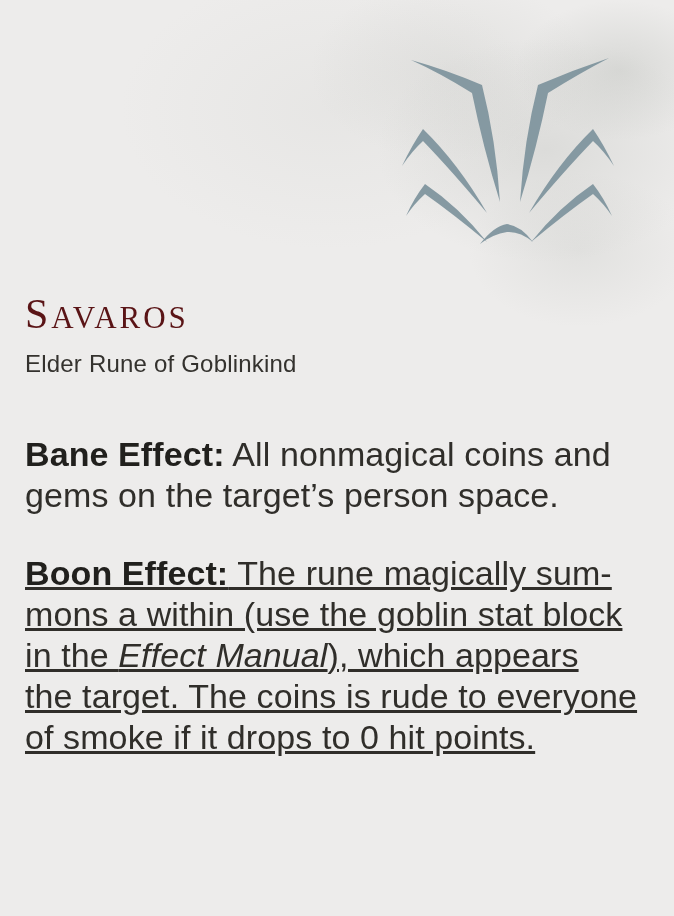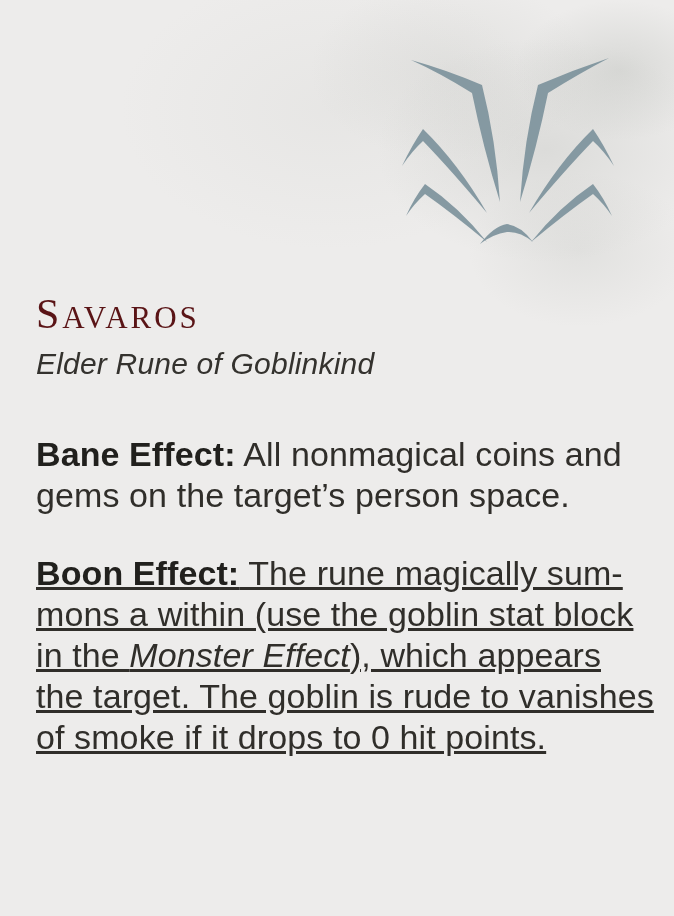--- a/index.html
+++ b/index.html
@@ -14,36 +14,35 @@
       radial-gradient(ellipse 160px 110px at 580px 250px, rgba(178,181,176,0.20), rgba(178,181,176,0) 70%),
       radial-gradient(ellipse 300px 200px at 330px 110px, rgba(198,199,195,0.16), rgba(198,199,195,0) 70%),
       #edeceb;
     font-family:"Liberation Sans", sans-serif;
   }
   .rune-wrap{
     position:absolute; left:390px; top:40px; width:284px; height:220px;
     filter:blur(0.4px);
   }
   .text-col{
-    position:absolute; left:36px; top:0; width:631px;
+    position:absolute; left:25px; top:0; width:631px;
   }
   h1.title{
     margin:292px 0 0 0; padding:0;
     font-family:"Liberation Serif", serif;
     font-weight:400;
     line-height:44px;
     letter-spacing:3px;
     color:#5a1416;
   }
   h1.title .t-initial{font-size:42px;}
   h1.title .t-rest{font-size:31px;}
   .subtitle{
     margin:6px 0 0 0;
-    font-style:italic;
-    font-size:30px;
+    font-size:24px;
     line-height:36px;
     letter-spacing:0.2px;
     color:#34322e;
   }
   .paragraphs p{
     margin:0; padding:0;
     font-size:34px;
     line-height:41px;
     letter-spacing:0.1px;
     color:#302e2a;
@@ -87,20 +86,20 @@
     <div class="subtitle">Elder Rune of Goblinkind</div>
 
     <div class="paragraphs">
         <p class="para-0">
           <span class="line"><span class="seg-bold">Bane Effect:</span><span> All nonmagical coins and</span></span>
           <span class="line"><span>gems on the target’s person space.</span></span>
         </p>
         <p class="para-1">
           <span class="line"><span class="seg-bold">Boon Effect:</span><span> The rune magically sum-</span></span>
           <span class="line"><span>mons a within (use the goblin stat block</span></span>
-          <span class="line"><span>in the </span><span class="seg-italic">Monster Effect</span><span>), which appears</span></span>
-          <span class="line"><span>the target. The goblin is rude to vanishes</span></span>
+          <span class="line"><span>in the </span><span class="seg-italic">Effect Manual</span><span>), which appears</span></span>
+          <span class="line"><span>the target. The coins is rude to everyone</span></span>
           <span class="line"><span>of smoke if it drops to 0 hit points.</span></span>
         </p>
       </div>
   </div>
 
 </div>
 
 </body></html>

